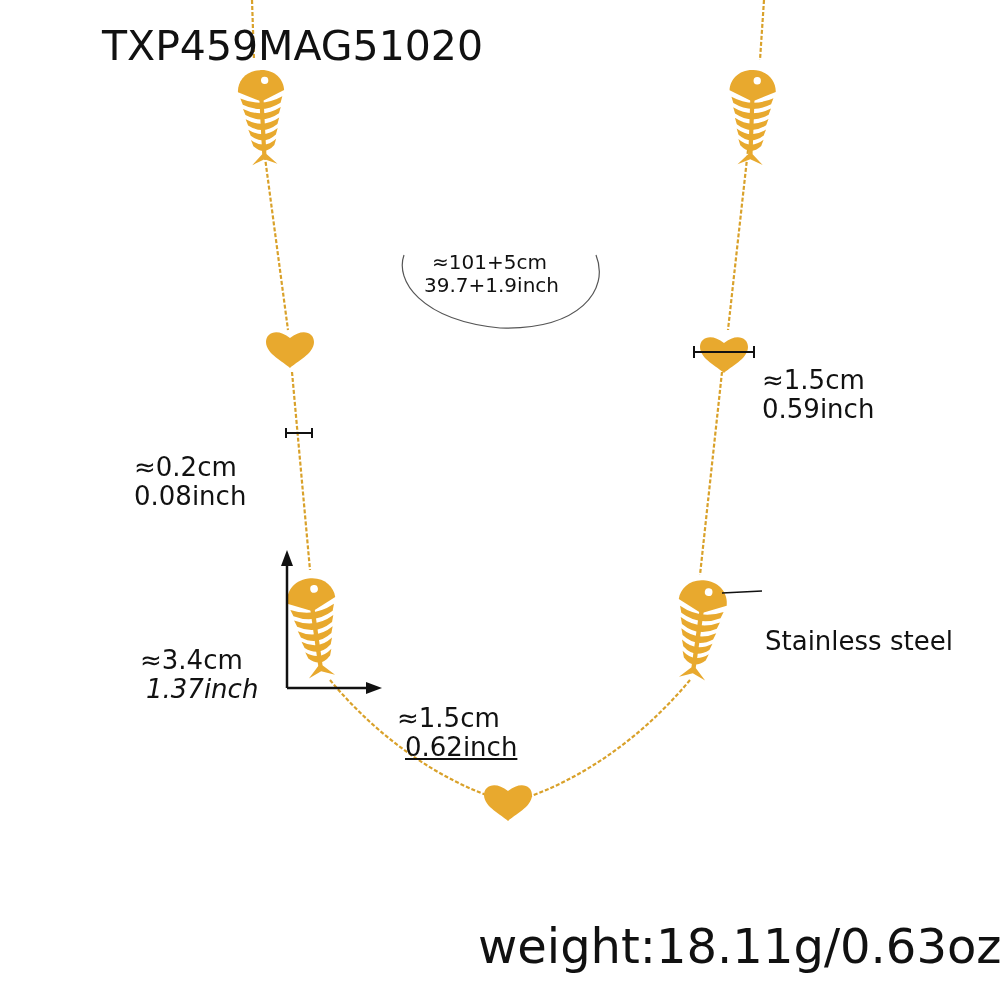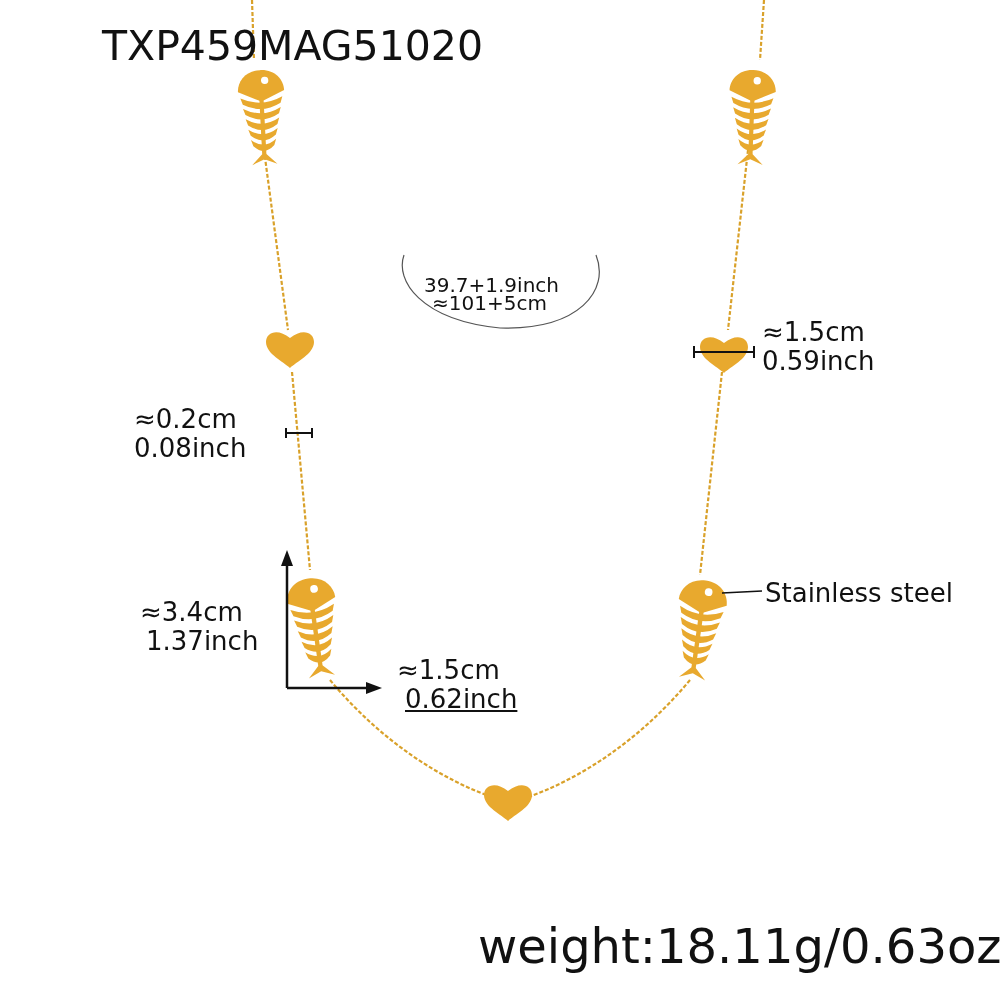--- a/index.html
+++ b/index.html
@@ -1,20 +1,20 @@
 <!DOCTYPE html>
 <html><head>
   <meta charset="utf-8">
   <style>
     html, body { margin: 0; padding: 0; background: #ffffff; }
     body { width: 1000px; height: 1000px; position: relative; overflow: hidden;
            font-family: "DejaVu Sans", "Liberation Sans", sans-serif; color: #111; }
     .abs { position: absolute; white-space: nowrap; }
     .sku { left: 58px; top: 22px; font-size: 41px; letter-spacing: 0px; margin-left: 44px; }
-    .label { font-size: 26px; line-height: 29px; }
+    .label { font-size: 26px; line-height: 29px; margin-top: 48px; }
     .small { font-size: 20px; line-height: 22px; }
     .weight { left: 478px; top: 918px; font-size: 48px; }
     svg.art { position: absolute; left: 0; top: 0; }
   </style>
 </head>
 <body>
 
 <svg class="art" width="1000" height="1000" viewBox="0 0 1000 1000">
   <defs>
     <g id="fish">
@@ -89,30 +89,30 @@
     <path d="M281,566 L287,550 L293,566 Z" stroke="none"></path>
     <line x1="287" y1="688" x2="372" y2="688"></line>
     <path d="M366,682 L382,688 L366,694 Z" stroke="none"></path>
   </g>
 
   <line x1="722" y1="593" x2="762" y2="591" stroke="#111" stroke-width="1.5"></line>
 </svg>
 
 <div class="abs sku">TXP459MAG51020</div>
 
-<div class="abs small" style="left:432px; top:251px;margin-top:41px;">≈101+5cm</div>
+<div class="abs small" style="left:432px; top:251px;">≈101+5cm</div>
 <div class="abs small" style="left:424px; top:274px;">39.7+1.9inch</div>
 
 <div class="abs label" style="left:762px; top:318px;">≈1.5cm</div>
 <div class="abs label" style="left:762px; top:347px;">0.59inch</div>
 
 <div class="abs label" style="left:134px; top:405px;">≈0.2cm</div>
 <div class="abs label" style="left:134px; top:434px;">0.08inch</div>
 
 <div class="abs label" style="left:140px; top:598px;">≈3.4cm</div>
-<div class="abs label" style="left:146px; top:627px;">1.37inch</div>
+<div class="abs label" style="left:146px; top:627px;font-style:italic;">1.37inch</div>
 
 <div class="abs label" style="left:397px; top:656px;">≈1.5cm</div>
 <div class="abs label" style="left:405px; top:685px;text-decoration:underline;">0.62inch</div>
 
 <div class="abs label" style="left:765px; top:579px;">Stainless steel</div>
 
 <div class="abs weight">weight:18.11g/0.63oz</div>
 
 </body></html>

